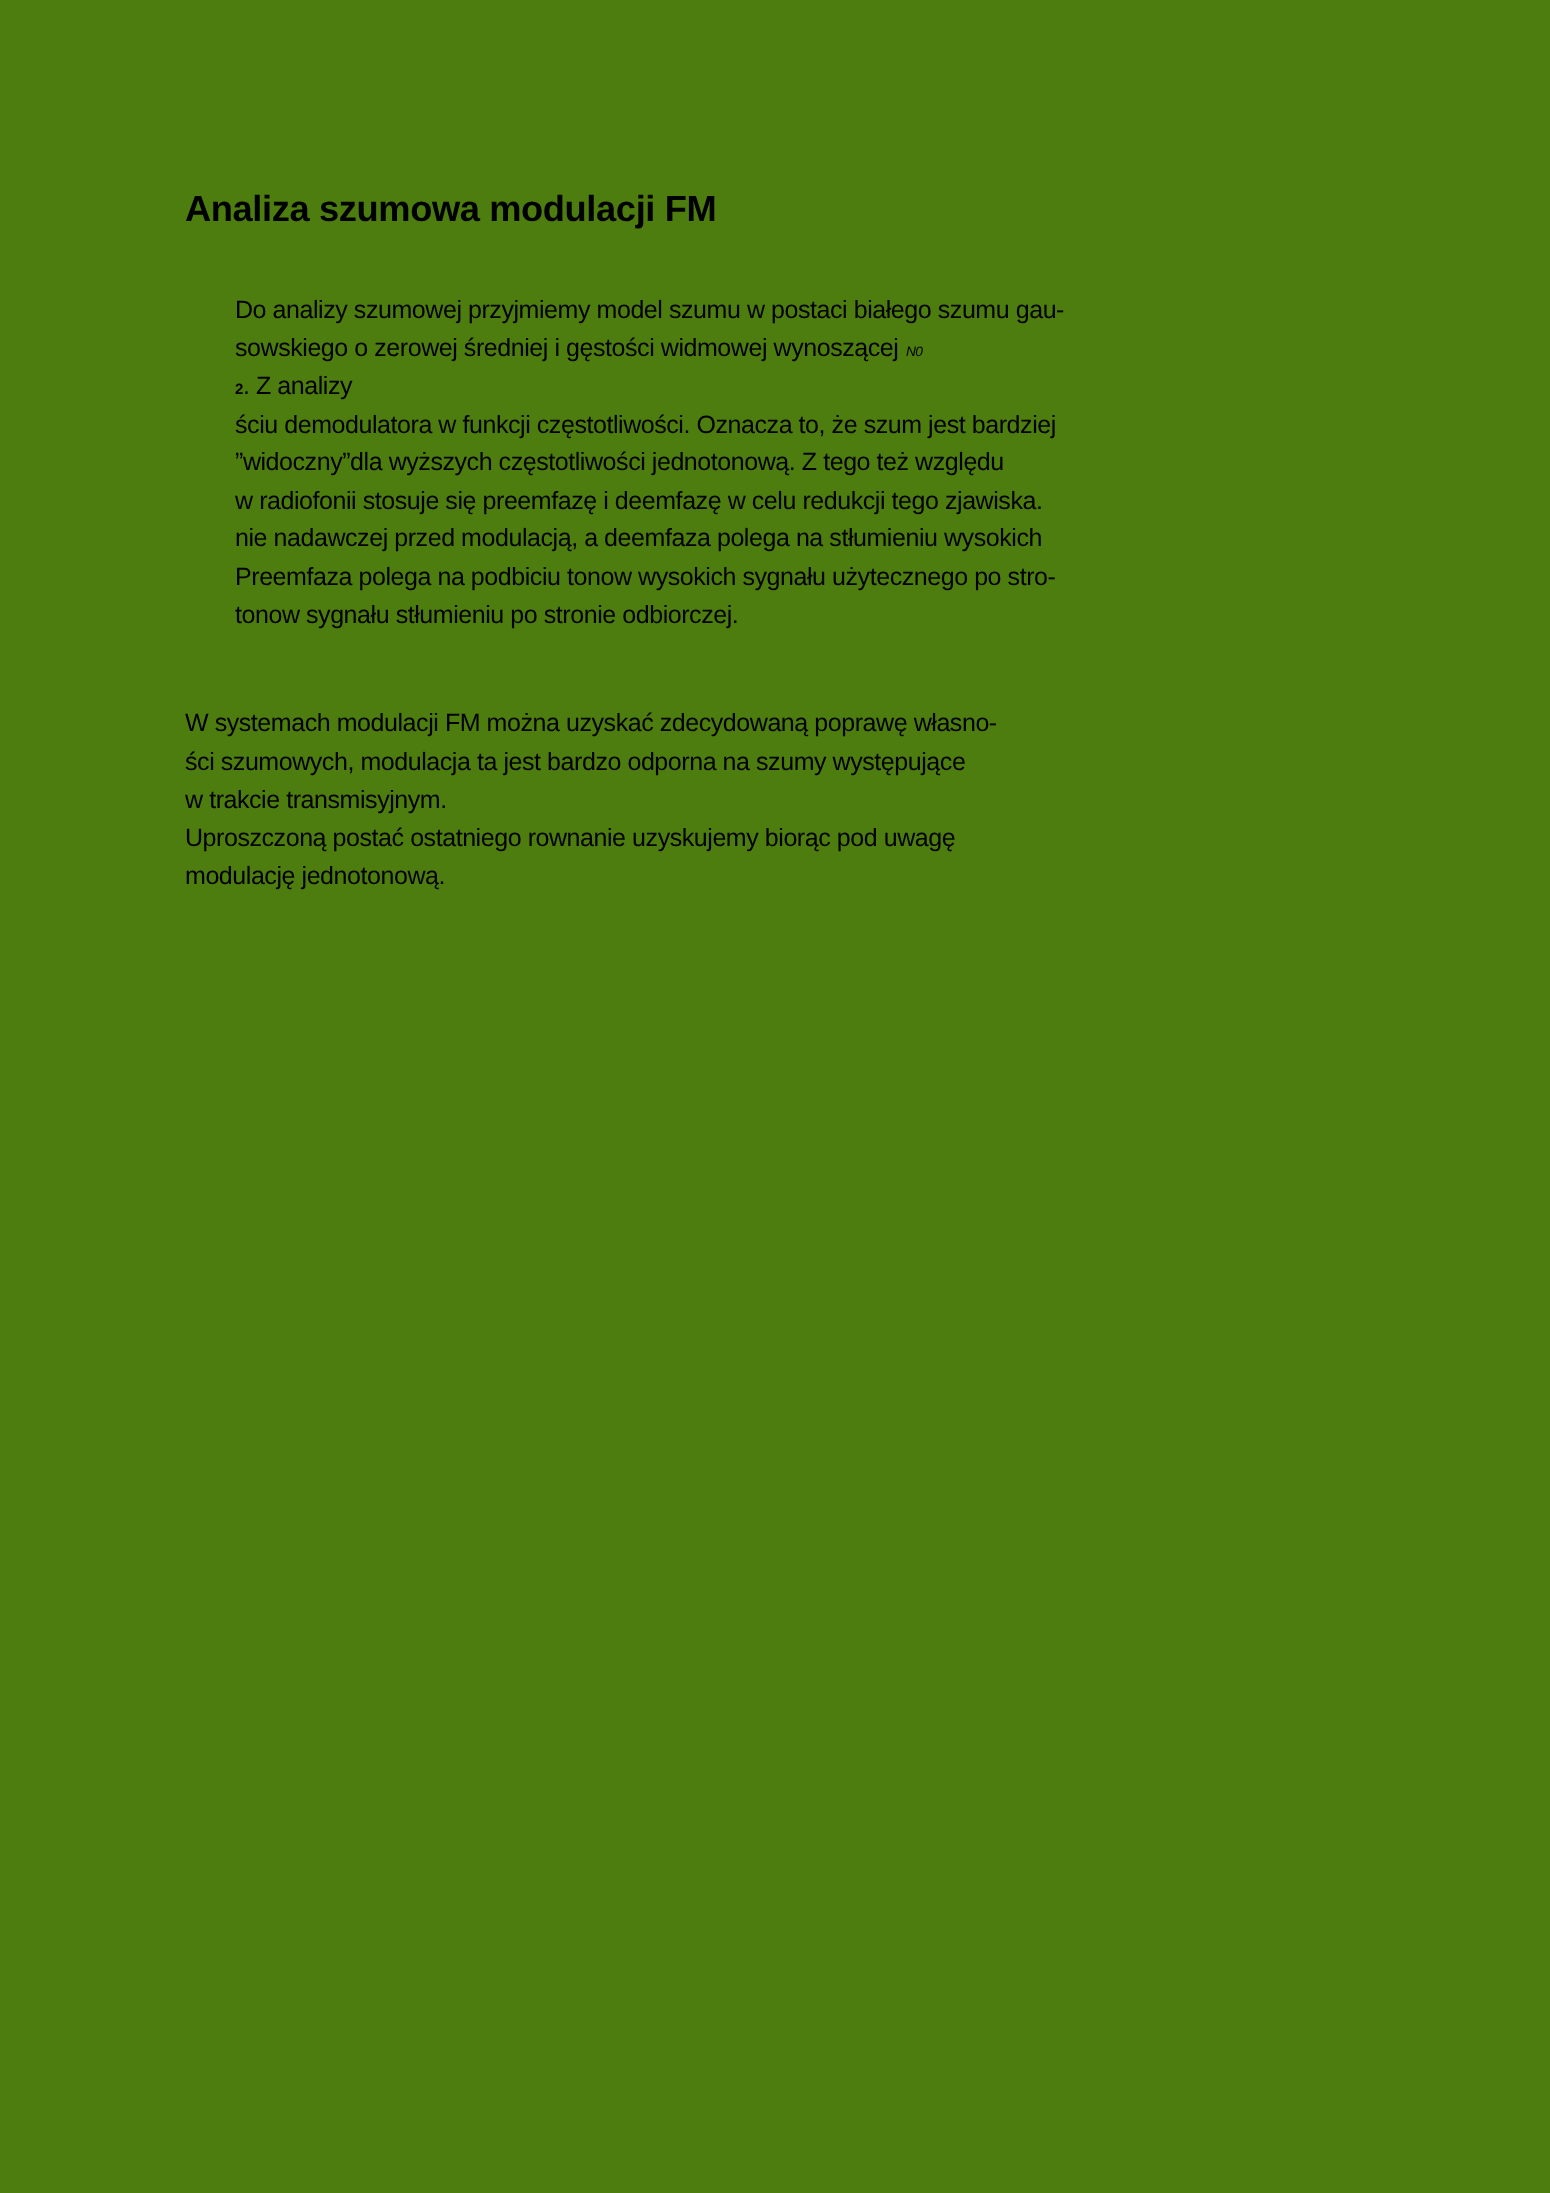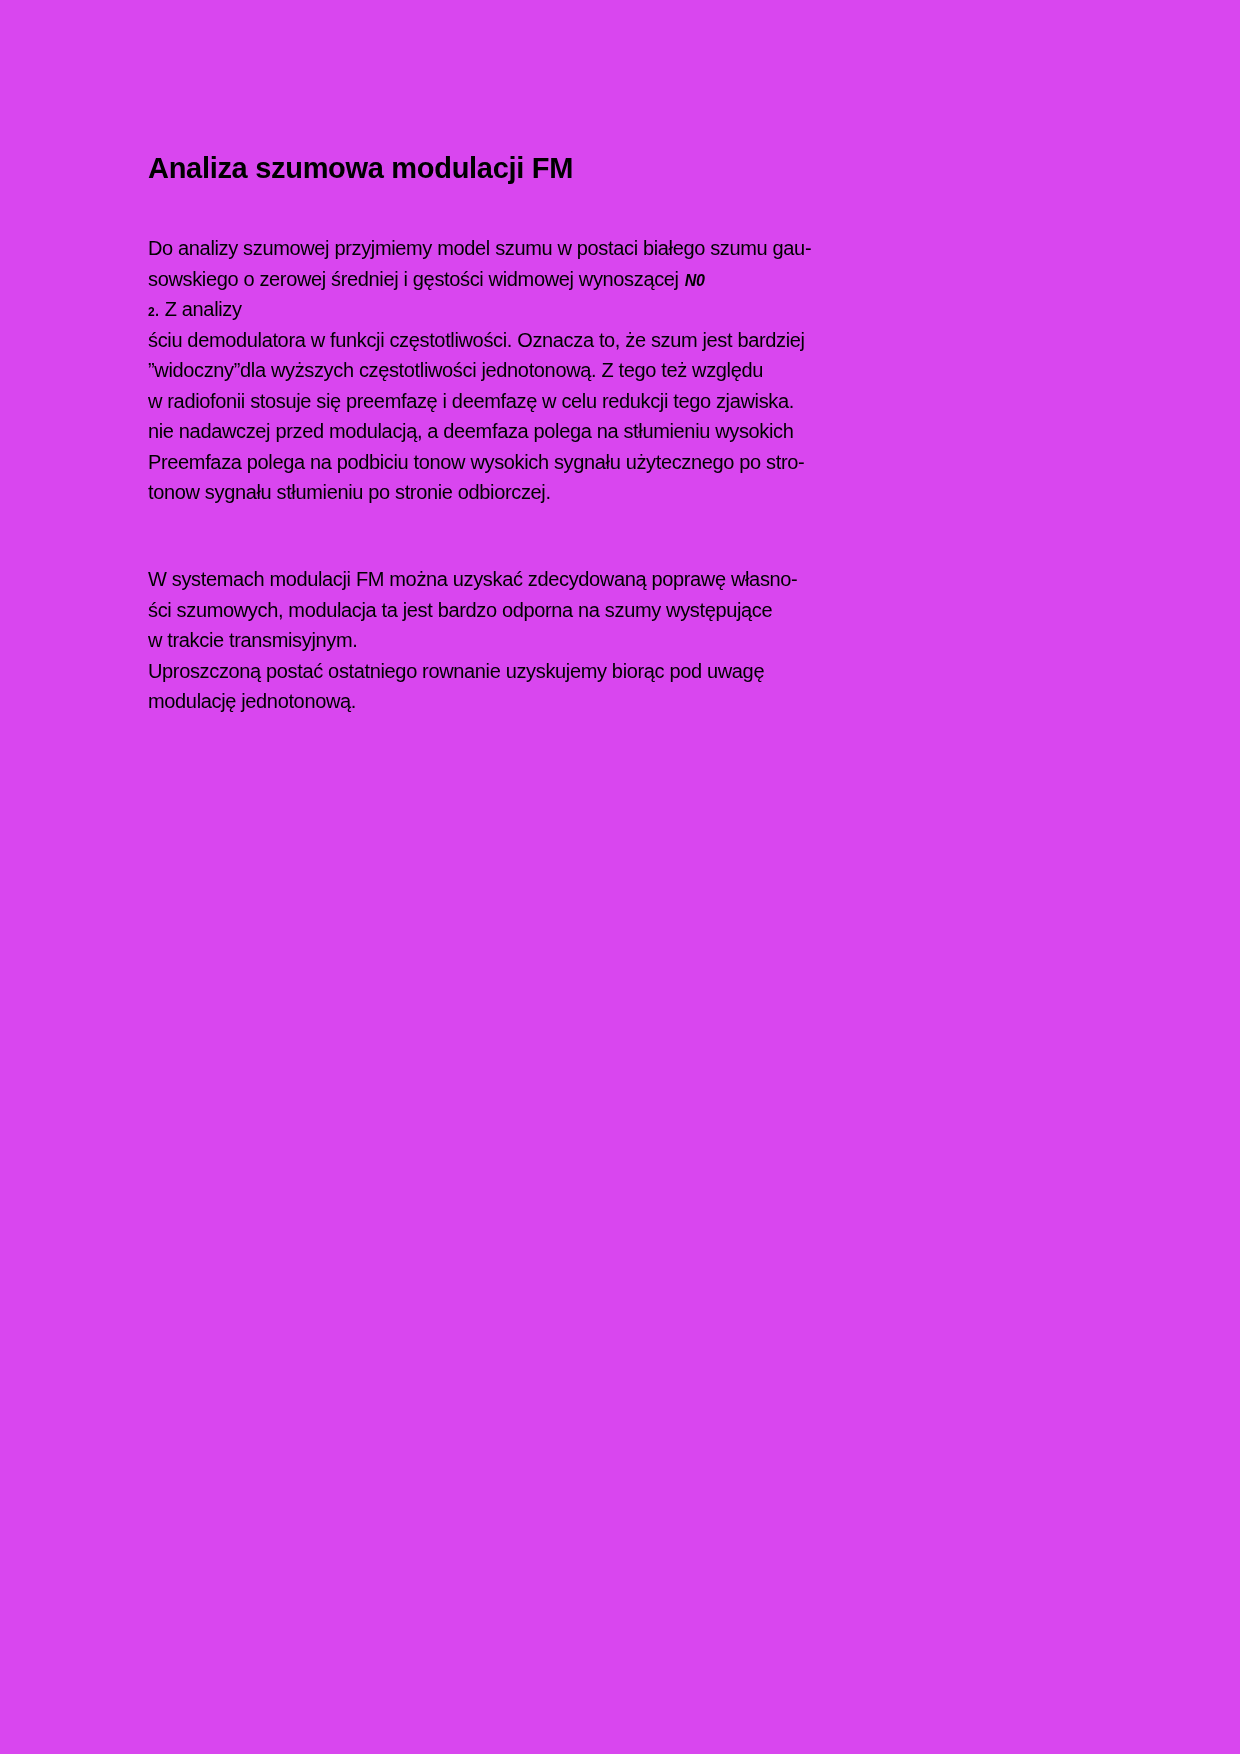--- a/index.html
+++ b/index.html
@@ -14,21 +14,21 @@
       overflow: hidden;
       font-family: "Liberation Sans", "DejaVu Sans", sans-serif;
       color: #000000;
     }
     .page {
       position: absolute;
       left: 0;
       top: 0;
       width: 1240px;
       height: 1754px;
-      background: #d946ef;
+      background: #4d7c0f;
     }
     .title {
       position: absolute;
       left: 148px;
       top: 150px;
       margin: 0;
       font-size: 29px;
       font-weight: bold;
       letter-spacing: -0.3px;
       line-height: 36px;
@@ -40,26 +40,26 @@
       margin: 0;
       font-size: 20px;
       line-height: 30.5px;
       letter-spacing: -0.35px;
     }
     .para .line {
       display: block;
       white-space: nowrap;
       height: 30.5px;
     }
-    .p1 { top: 233px; }
+    .p1 { top: 233px; margin-left: 40px; }
     .p2 { top: 564px; }
     .sym-n0 {
       font-style: italic;
-      font-size: 16px;
-      font-weight: bold;
+      font-size: 11px;
+      font-weight: normal;
       vertical-align: 0px;
       margin-left: 6px;
     }
     .sym-2 {
       font-size: 12px;
       font-weight: bold;
     }
   </style>
 </head>
 <body>

